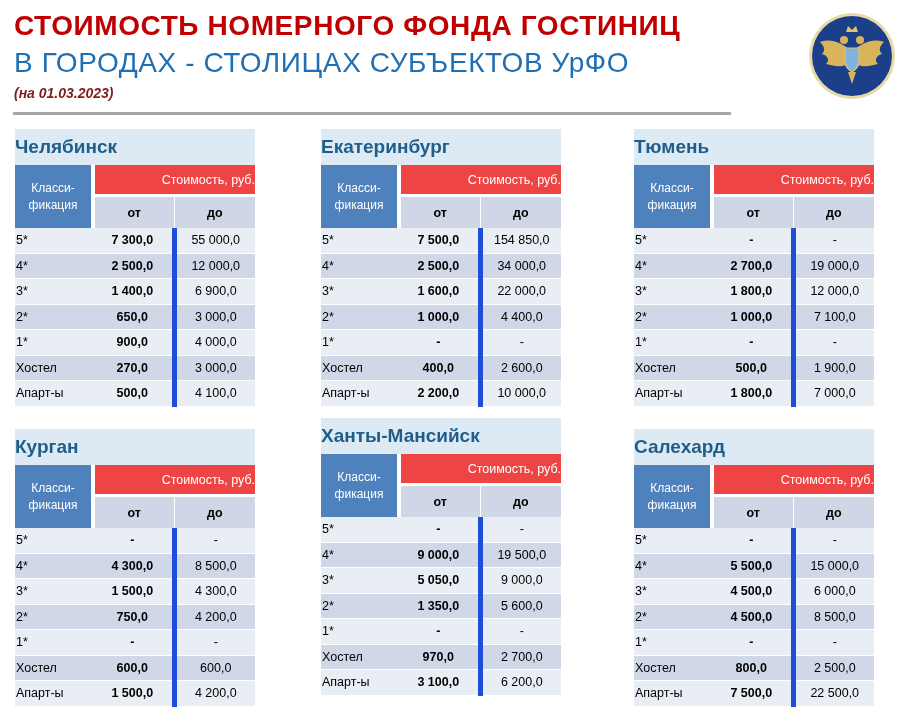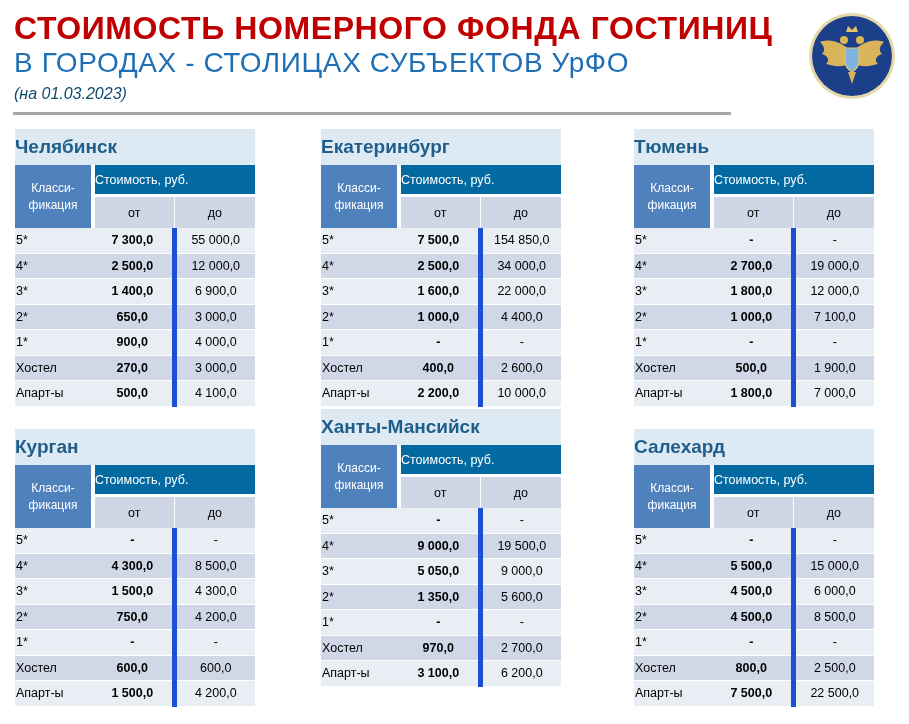--- a/index.html
+++ b/index.html
@@ -3,31 +3,31 @@
   <meta charset="utf-8">
   <style>
     html, body { margin: 0; padding: 0; }
     body {
       width: 909px; height: 724px; background: #ffffff;
       position: relative; overflow: hidden;
       font-family: "Liberation Sans", sans-serif;
     }
     .title1 {
       position: absolute; left: 14px; top: 10px;
-      font-size: 32px; font-weight: bold; color: #c00000; letter-spacing: 0.6px;
+      font-size: 28px; font-weight: bold; color: #c00000; letter-spacing: 0.6px;
       white-space: nowrap;
     }
     .title2 {
       position: absolute; left: 14px; top: 47px;
       font-size: 28px; font-weight: normal; color: #1f6fb5; letter-spacing: 0.6px;
       white-space: nowrap;
     }
     .subtitle {
       position: absolute; left: 14px; top: 85px;
-      font-size: 16px; font-weight: normal; font-style: italic; color: #0c4a6e;
+      font-size: 14px; font-weight: bold; font-style: italic; color: #7f1d1d;
     }
     .rule {
       position: absolute; left: 13px; top: 112px; width: 718px; height: 3px;
       background: #a6a6a6;
     }
     .emblem {
       position: absolute; left: 808px; top: 12px; width: 88px; height: 88px;
     }
     .city-table {
       position: absolute; width: 240px;
@@ -38,26 +38,26 @@
     .city-name-cell {
       background: #dde9f3; height: 36px !important;
       text-align: left; font-size: 19px; font-weight: bold; color: #1f5e8a;
     }
     .hdr-class {
       background: #4f81bd; color: #ffffff; text-align: center;
       font-size: 12px; line-height: 17px; vertical-align: middle;
       border-right: 4px solid #ffffff;
     }
     .hdr-cost {
-      background: #0369a1; color: #ffffff; text-align: left; height: 29px !important;
+      background: #ef4444; color: #ffffff; text-align: right; height: 29px !important;
       border-bottom: 3px solid #ffffff;
       margin-top: 24px;
     }
     .hdr-sub {
-      background: #cfd7e6; color: #000; text-align: center; height: 31px !important;
+      background: #cfd7e6; color: #000; text-align: center; height: 31px !important; font-weight: bold;
     }
     .hdr-sub.left { border-right: 1px solid #ffffff; }
     .row-odd td { background: #e9edf4; }
     .row-even td { background: #d0d8e8; }
     .cell-label { text-align: left; padding-left: 1px !important; }
     .cell-num { text-align: center; }
     .cell-num.left { border-right: 5px solid #1d4ed8; font-weight: bold; }
     tr.body-row td { border-bottom: 1px solid #ffffff; }
   </style>
 </head>
@@ -304,21 +304,21 @@
         <td class="cell-num">600,0</td>
       </tr>
   <tr class="body-row row-odd">
         <td class="cell-label">Апарт-ы</td>
         <td class="cell-num left">1 500,0</td>
         <td class="cell-num">4 200,0</td>
       </tr>
 </tbody>
   </table>
 
-<table class="city-table" style="left:321px; top:409px;border-radius:26px;">
+<table class="city-table" style="left:321px; top:418px;border-radius:26px;">
   <colgroup>
       <col style="width:78px">
       <col style="width:81px">
       <col style="width:81px">
     </colgroup>
   <tbody>
       <tr>
         <td colspan="3" class="city-name-cell">Ханты-Мансийск</td>
       </tr>
   <tr>

